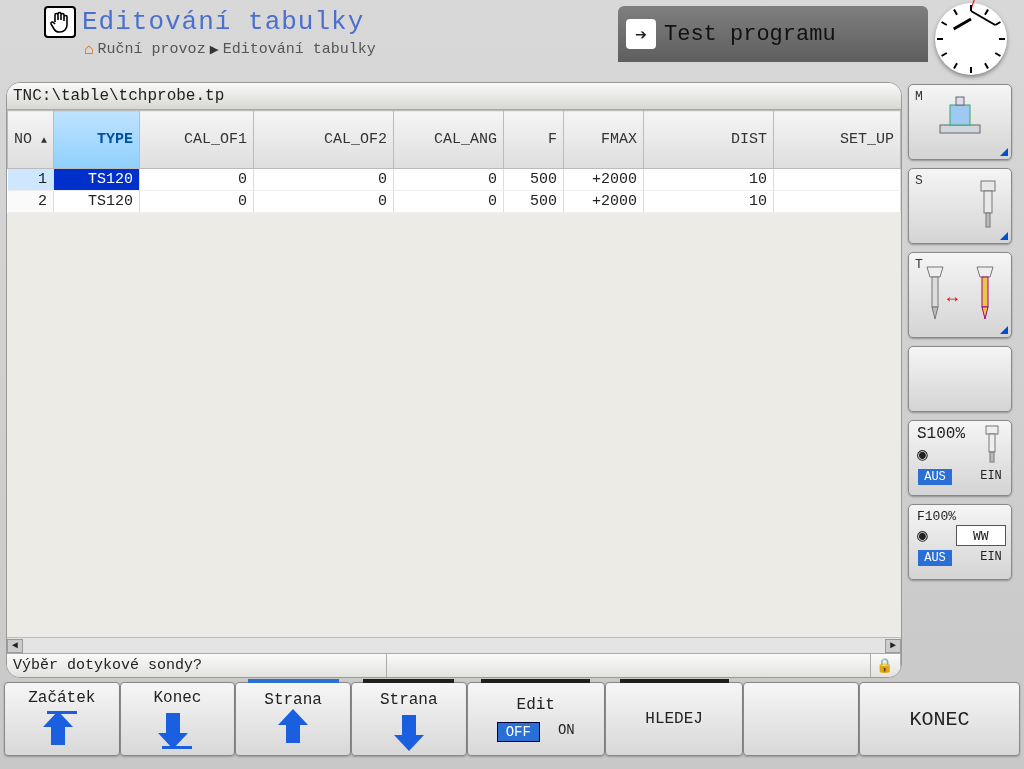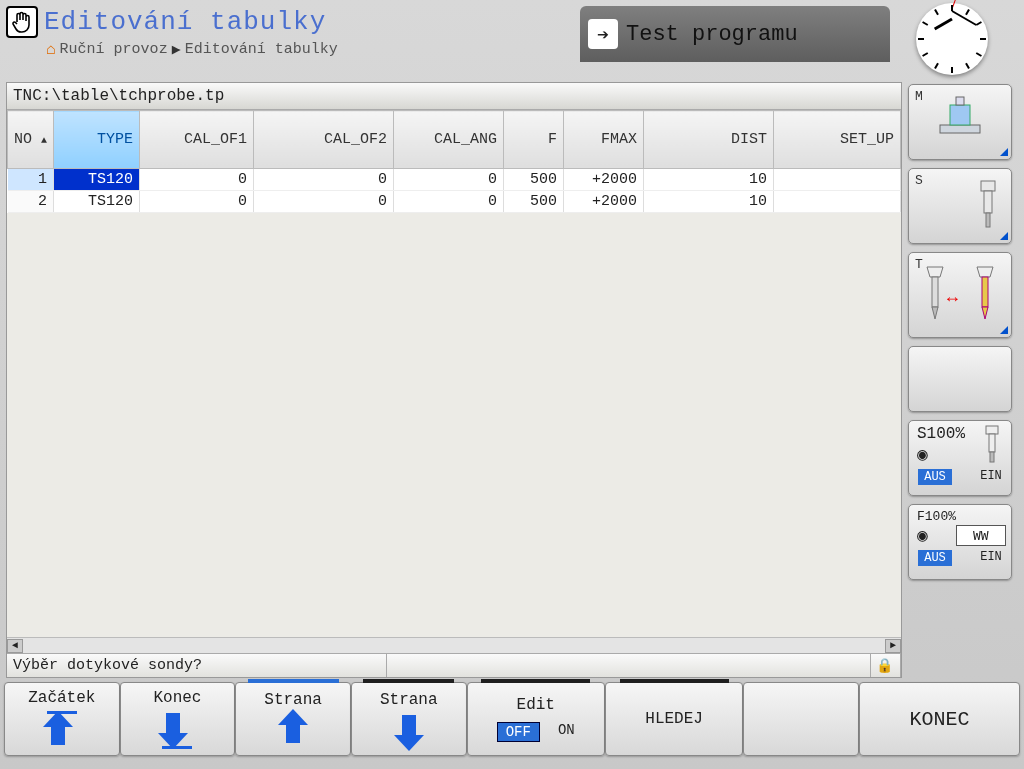--- a/index.html
+++ b/index.html
@@ -8,20 +8,21 @@
     font-size: 15px;
     background: linear-gradient(to bottom, #d8d8d8, #c8c8c8);
     width: 1024px;
     height: 769px;
     overflow: hidden;
     color: #222;
   }
   .top-area {
     display: flex;
     height: 78px;
+    padding-left: 38px;
   }
   .title-block {
     flex: 0 0 580px;
     padding: 6px 6px 0 6px;
   }
   .title-row {
     display: flex;
     align-items: center;
     gap: 6px;
   }
@@ -91,21 +92,21 @@
     transform-origin:center 34px;
   }
 
   .main-row { display:flex; height: 600px; }
   .content {
     flex: 0 0 896px;
     background:#eceae5;
     border:1px solid #999;
     margin:4px 0 0 6px;
     display:flex;flex-direction:column;
-    border-radius:0;
+    border-radius:14px;
     overflow:hidden;
   }
   .path-bar {
     background:linear-gradient(to bottom,#fafafa,#d7d7d3);
     border-bottom:1px solid #aaa;
     padding:4px 6px;
     font-size:16px;
   }
   .table-wrap { flex:1; overflow:hidden; background:#fff; position:relative;}
   table { border-collapse:collapse; width:100%; font-size:15px; }
@@ -114,20 +115,21 @@
     border:1px solid #bbb;
     padding:20px 6px;
     font-weight:normal;
     text-align:right;
     color:#333;
     white-space:nowrap;
   }
   th.type-col {
     background:linear-gradient(to bottom,#bfe3ff,#8fd0ff);
     color:#0050a0;
+    font-weight:bold;
   }
   td {
     border-right:1px solid #ddd;
     border-bottom:1px solid #eee;
     padding:2px 6px;
     text-align:right;
     white-space:nowrap;
   }
   td.no { text-align:right; width:40px; background:#fafafa;}
   td.type { text-align:right; }

